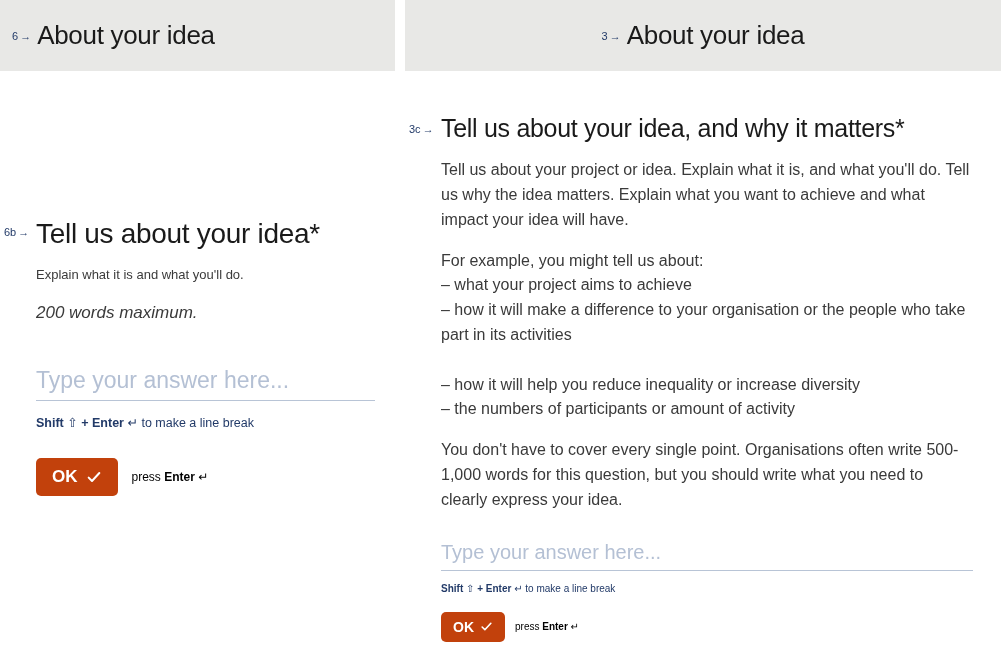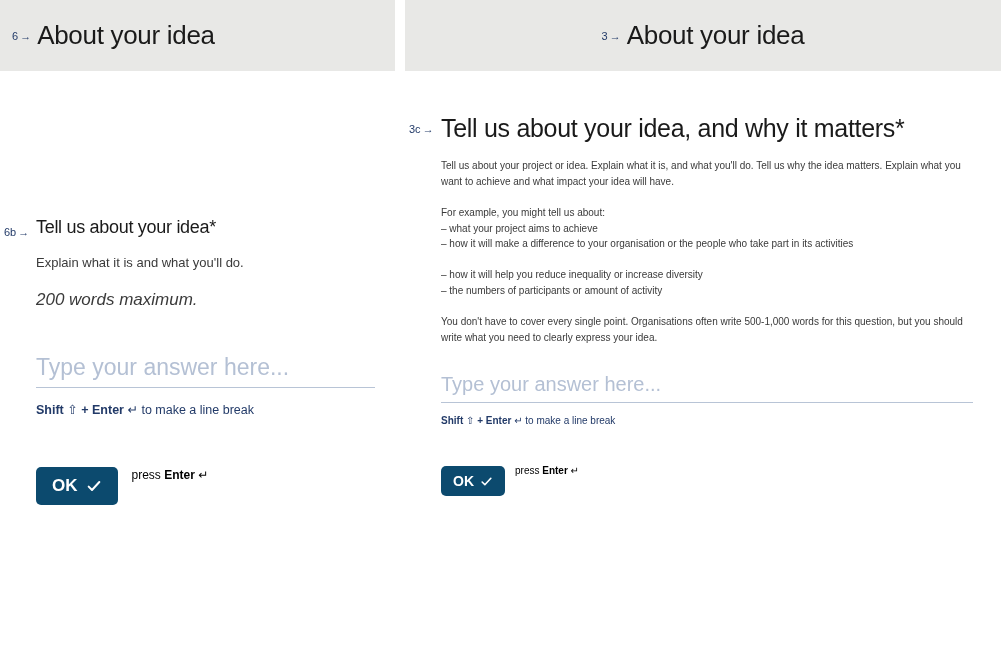--- a/index.html
+++ b/index.html
@@ -70,37 +70,37 @@
     .question-head {
       position: relative;
       margin-bottom: 14px;
     }
     .question-head .q-num {
       position: absolute;
       left: -32px;
       top: 10px;
     }
     .question-title {
-      font-size: 18px;
+      font-size: 28px;
       font-weight: 400;
       color: #1a1a1a;
       letter-spacing: -0.3px;
       line-height: 1.25;
     }
     .question-title-right {
       font-size: 25px;
     }
     .desc-block {
       color: #3a3a3a;
       font-size: 13px;
       line-height: 1.5;
       margin-bottom: 18px;
     }
     .desc-right {
-      font-size: 10px;
+      font-size: 16px;
       line-height: 1.55;
       color: #3a3a3a;
     }
     .desc-right p {
       margin-bottom: 16px;
     }
     .desc-right p:last-child {
       margin-bottom: 0;
     }
     .word-limit {
@@ -147,32 +147,31 @@
       margin-top: 28px;
       display: flex;
       align-items: center;
       gap: 14px;
     }
     .action-row-small {
       margin-top: 18px;
       gap: 10px;
     }
     .ok-btn {
-      background: #0c4a6e;
+      background: #c2410c;
       color: #fff;
       border: none;
       border-radius: 5px;
       padding: 9px 16px;
       font-size: 17px;
       font-weight: 600;
       display: inline-flex;
       align-items: center;
       gap: 8px;
       cursor: pointer;
-      margin-top: 22px;
     }
     .ok-btn-small {
       padding: 7px 12px;
       font-size: 14px;
       gap: 6px;
     }
     .check-icon svg {
       width: 16px;
       height: 16px;
       display: block;

